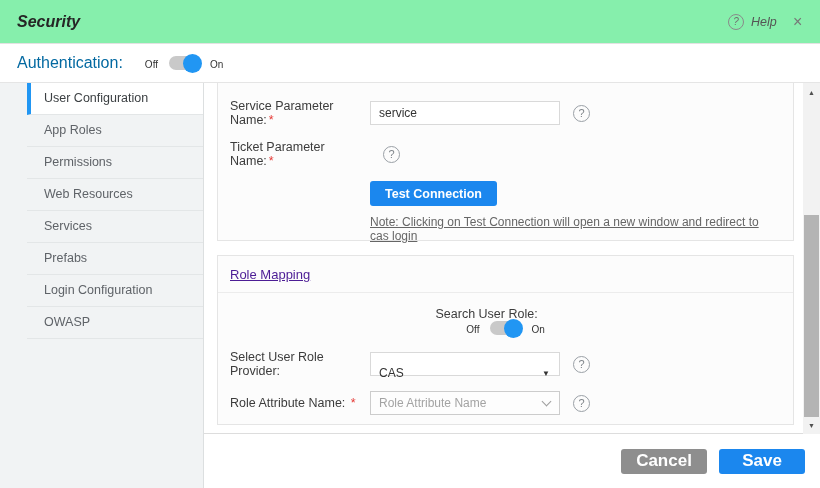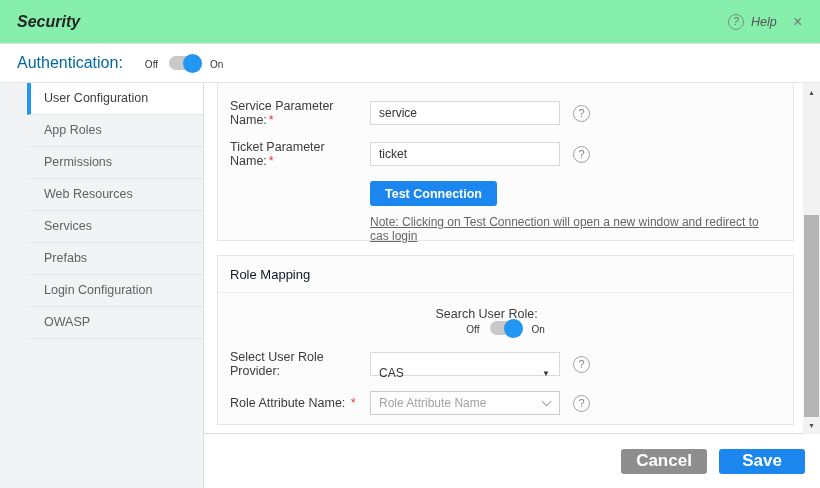--- a/index.html
+++ b/index.html
@@ -32,21 +32,21 @@
   .side-item { height:32px; line-height:31px; padding-left:17px; font-size:12.5px; color:#5f6368;
     border-bottom:1px solid #e3e6e7; cursor:default; }
   .side-item.active { background:#fff; color:#3c4043; border-left:4px solid #2196f3; padding-left:13px; }
 
   .content { flex:1; display:flex; flex-direction:column; background:#fff; }
   .scroll-area { height:351px; position:relative; padding-left:13px; }
 
   .card { width:577px; background:#fcfcfc; border:1px solid #e5e5e5; }
   .card1 { height:158px; border-top:none; padding:16px 20px 0 12px; }
   .card2 { margin-top:14px; height:170px; }
-  .card2-header { padding:11px 12px 10px; font-size:13px; color:#0f172a; border-bottom:1px solid #ececec; }
+  .card2-header { padding:11px 12px 10px; font-size:13px; color:#4c1d95; border-bottom:1px solid #ececec;text-decoration:underline; }
   .card2-body { padding:14px 12px 0; }
 
   .form-row { display:flex; align-items:center; margin-bottom:13px; }
   .f-label { width:140px; font-size:12.5px; color:#3c3c3c; flex-shrink:0; }
   .req { color:#e53935; margin-left:2px; }
   .text-input { width:190px; height:24px; border:1px solid #d9d9d9; font-size:12px; color:#333;
     padding:0 8px; background:#fff; font-family:inherit; }
   .help-icon { width:17px; height:17px; border:1px solid #9aa0a6; border-radius:50%; margin-left:13px;
     font-size:11px; color:#80868b; display:flex; align-items:center; justify-content:center; flex-shrink:0; }
 
@@ -126,21 +126,20 @@
             <span class="f-label">
               <span>Service Parameter Name:</span><span class="req">*</span>
             </span>
             <input class="text-input" type="text" value="service" style="">
             <span class="help-icon">?</span>
           </div>
           <div class="form-row">
             <span class="f-label">
               <span>Ticket Parameter Name:</span><span class="req">*</span>
             </span>
-            <input class="text-input" type="text" value="ticket" style="">
             <span class="help-icon">?</span>
           </div>
           <button class="btn-primary">Test Connection</button>
           <div class="note">Note: Clicking on Test Connection will open a new window and redirect to cas login</div>
         </div>
 
         <div class="card card2">
           <div class="card2-header">Role Mapping</div>
           <div class="card2-body">
             <div class="form-row" style="margin-bottom:15px;flex-direction:column;">

